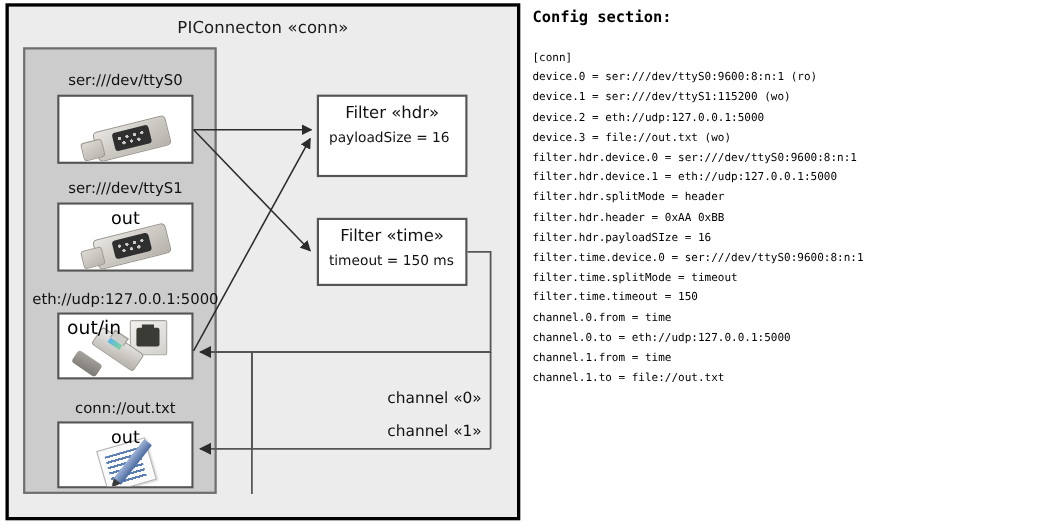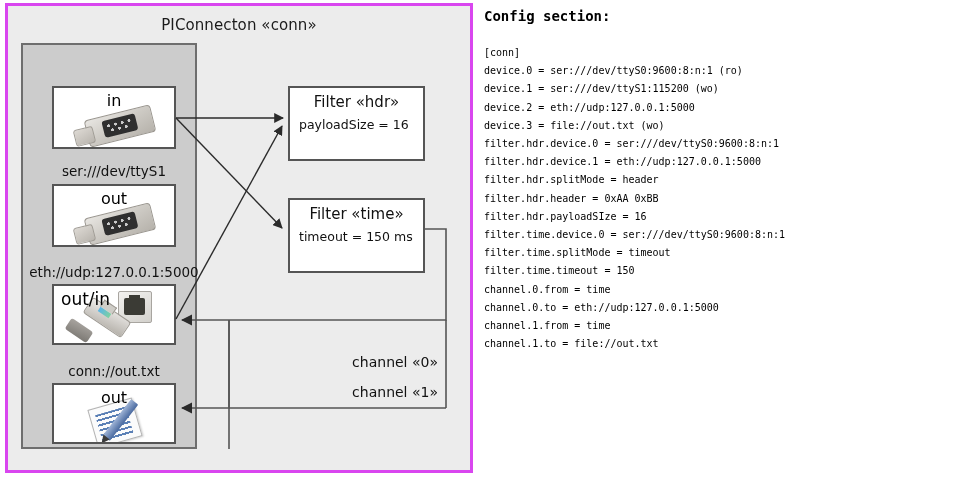--- a/index.html
+++ b/index.html
@@ -15,21 +15,21 @@
     font-family: "DejaVu Sans", sans-serif;
   }
 
   
   #diagram {
     position: absolute;
     left: 5px;
     top: 3px;
     width: 468px;
     height: 470px;
-    border: 3px solid #d946ef;
+    border: 3px solid #000000;
     background: #ececec;
     box-sizing: border-box;
   }
   #diagram-title {
     position: absolute;
     left: 0;
     top: 10px;
     width: 100%;
     text-align: center;
     font-size: 15px;
@@ -242,21 +242,21 @@
     position: absolute;
     left: 0; bottom: -7px;
     width: 0; height: 0;
     border-left: 4.5px solid transparent;
     border-right: 4.5px solid transparent;
     border-top: 8px solid #3a3a3a;
   }
 
   
   #filter-hdr  { left: 280px; top: 80px;  width: 137px; height: 75px; }
-  #filter-time { left: 280px; top: 192px; width: 137px; height: 75px; }
+  #filter-time { left: 280px; top: 192px; width: 137px; height: 62px; }
   .filter-title {
     position: absolute;
     left: 0; top: 5px;
     width: 100%;
     text-align: center;
     font-size: 15px;
     color: #111111;
   }
   .filter-attrs {
     position: absolute;
@@ -316,22 +316,22 @@
 </style>
 </head>
 <body>
 
 <div id="diagram">
 
   <div id="diagram-title">PIConnecton «conn»</div>
 
   <div class="panel" id="panel-devices"></div>
 
+  <div class="card-caption" id="cap-ttys0">ser:///dev/ttyS0</div>
   <div class="card" id="dev-ttys0">
-    <span class="dev-label">in</span>
     <span class="icon-art">
       <span class="serial-body">
         <span class="serial-tail"></span>
         <span class="serial-shell">
             <span class="serial-pins"></span>
           </span>
       </span>
     </span>
   </div>
 

